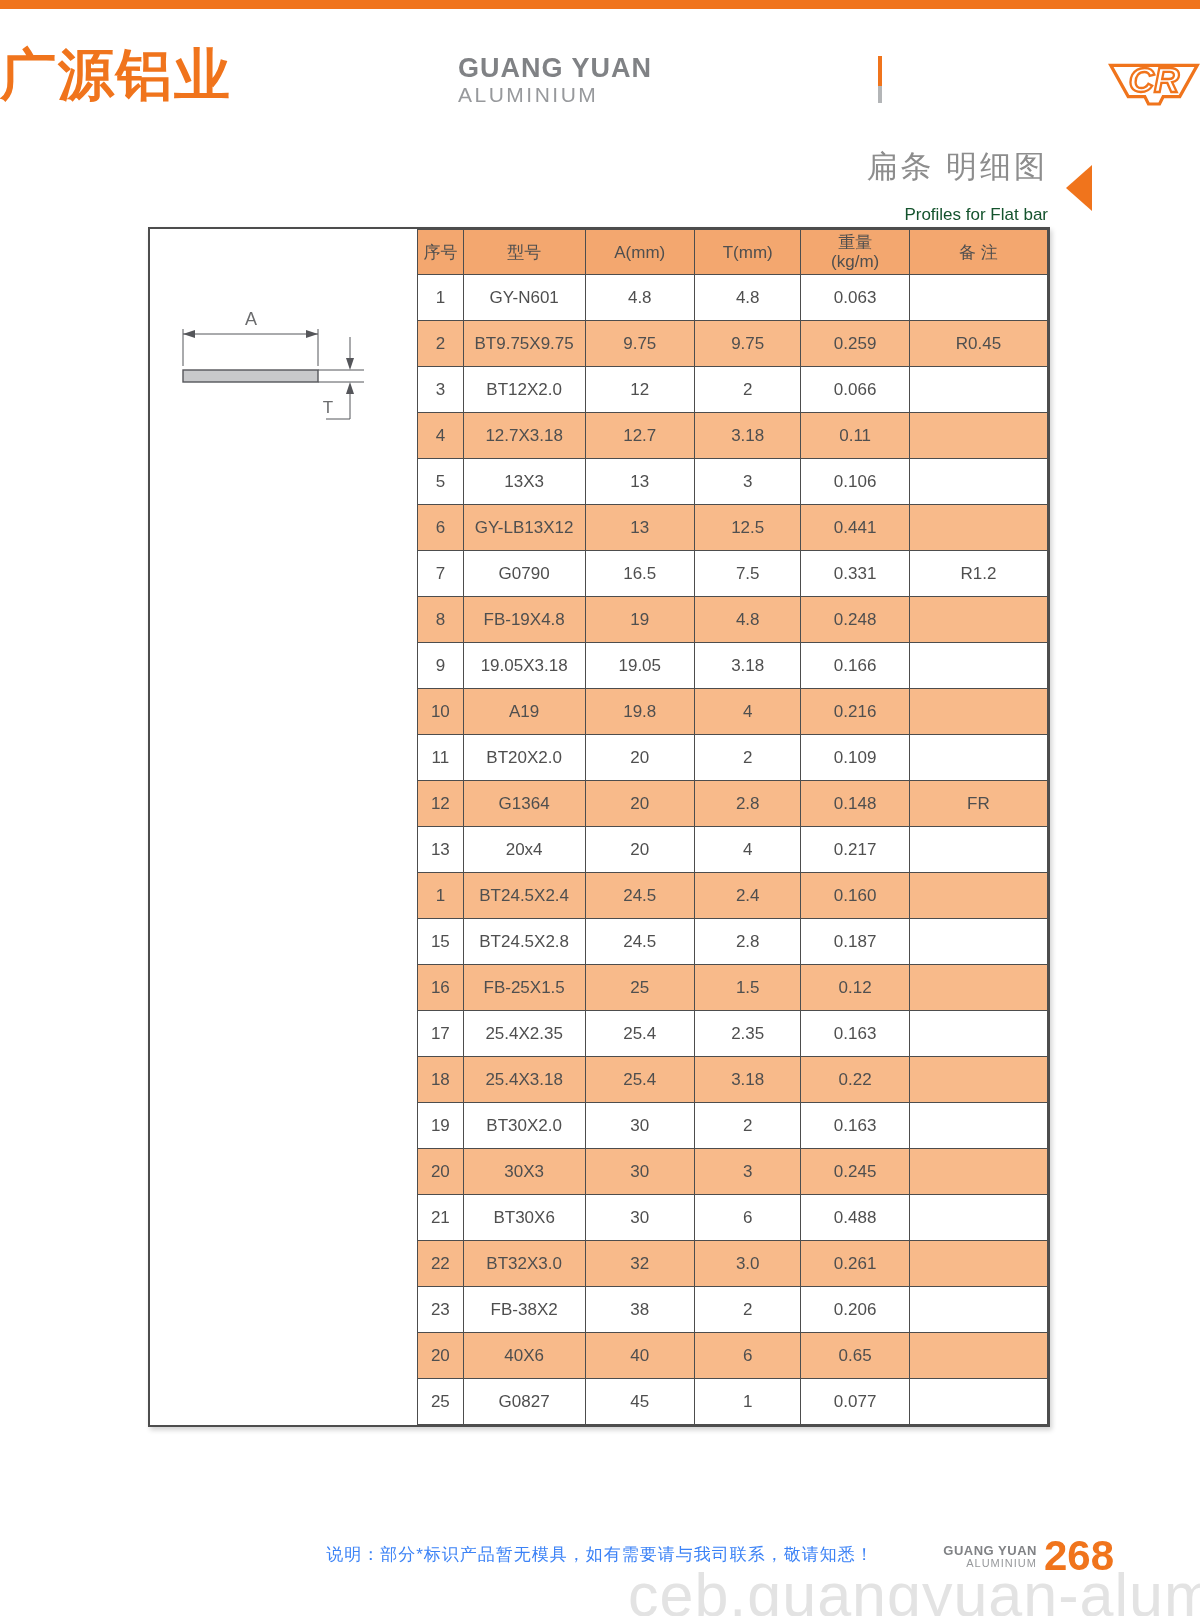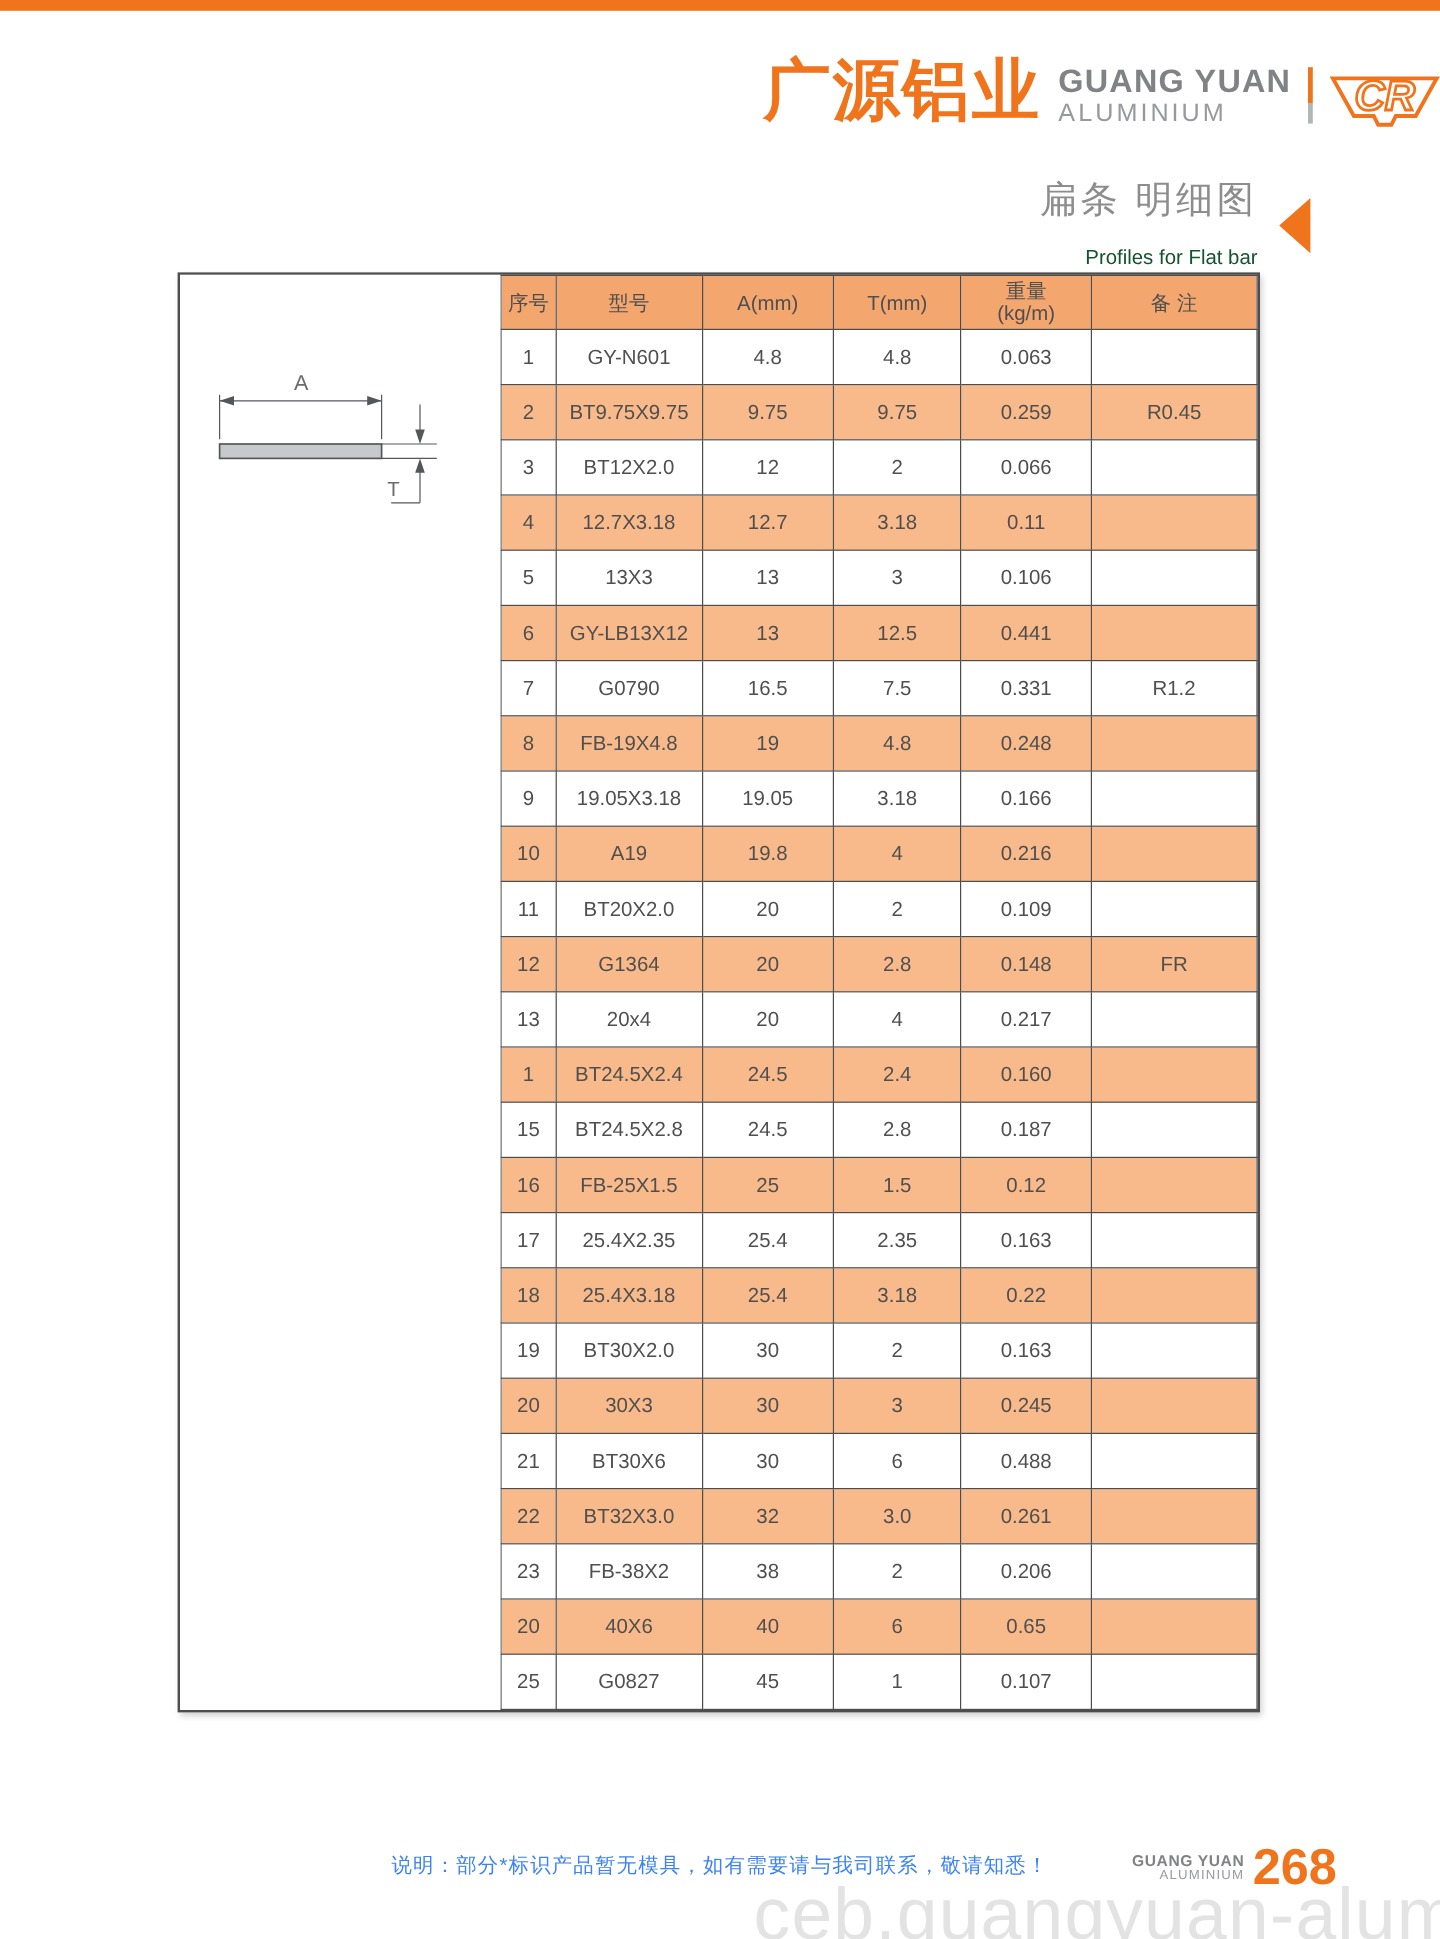--- a/index.html
+++ b/index.html
@@ -8,21 +8,21 @@
   .page {
     position:relative; width:1200px; height:1616px;
     background:#ffffff; overflow:hidden; margin:0 auto;
   }
   
   .top-bar { position:absolute; top:0; left:0; width:100%; height:9px; background:#F0741C; }
 
   
   .brand {
     position:absolute; top:42px; left:0; width:100%;
-    display:flex; justify-content:flex-end; align-items:flex-start; gap:14px;
+    display:flex; justify-content:space-between; align-items:flex-start; gap:14px;
   }
   .brand-cn {
     font-size:56px; font-weight:bold; color:#F0741C; line-height:66px; letter-spacing:2px;
   }
   .brand-en { display:flex; flex-direction:column; margin-top:12px; }
   .brand-en1 { font-size:27px; font-weight:bold; color:#808285; line-height:28px; letter-spacing:1px; }
   .brand-en2 { font-size:21px; color:#97999C; line-height:25px; letter-spacing:2.5px; }
   .brand-divider { width:4px; height:47px; margin-top:14px; background:linear-gradient(to bottom,#F0741C 0 64%,#B3B5B7 64% 100%); }
   .cr-logo { position:relative; margin-top:10px; width:92px; height:58px; }
   .cr-logo .reg { position:absolute; top:-8px; right:-12px; font-size:12px; color:#8A8C8E; }
@@ -350,21 +350,21 @@
             <td>40</td>
             <td>6</td>
             <td>0.65</td>
             <td></td>
           </tr>
           <tr>
             <td>25</td>
             <td>G0827</td>
             <td>45</td>
             <td>1</td>
-            <td>0.107</td>
+            <td>0.077</td>
             <td></td>
           </tr>
         </tbody>
     </table>
   </div>
 
   <div class="footer-note">说明：部分*标识产品暂无模具，如有需要请与我司联系，敬请知悉！</div>
 
   <div class="footer-brand">
     <div class="fb-text">

